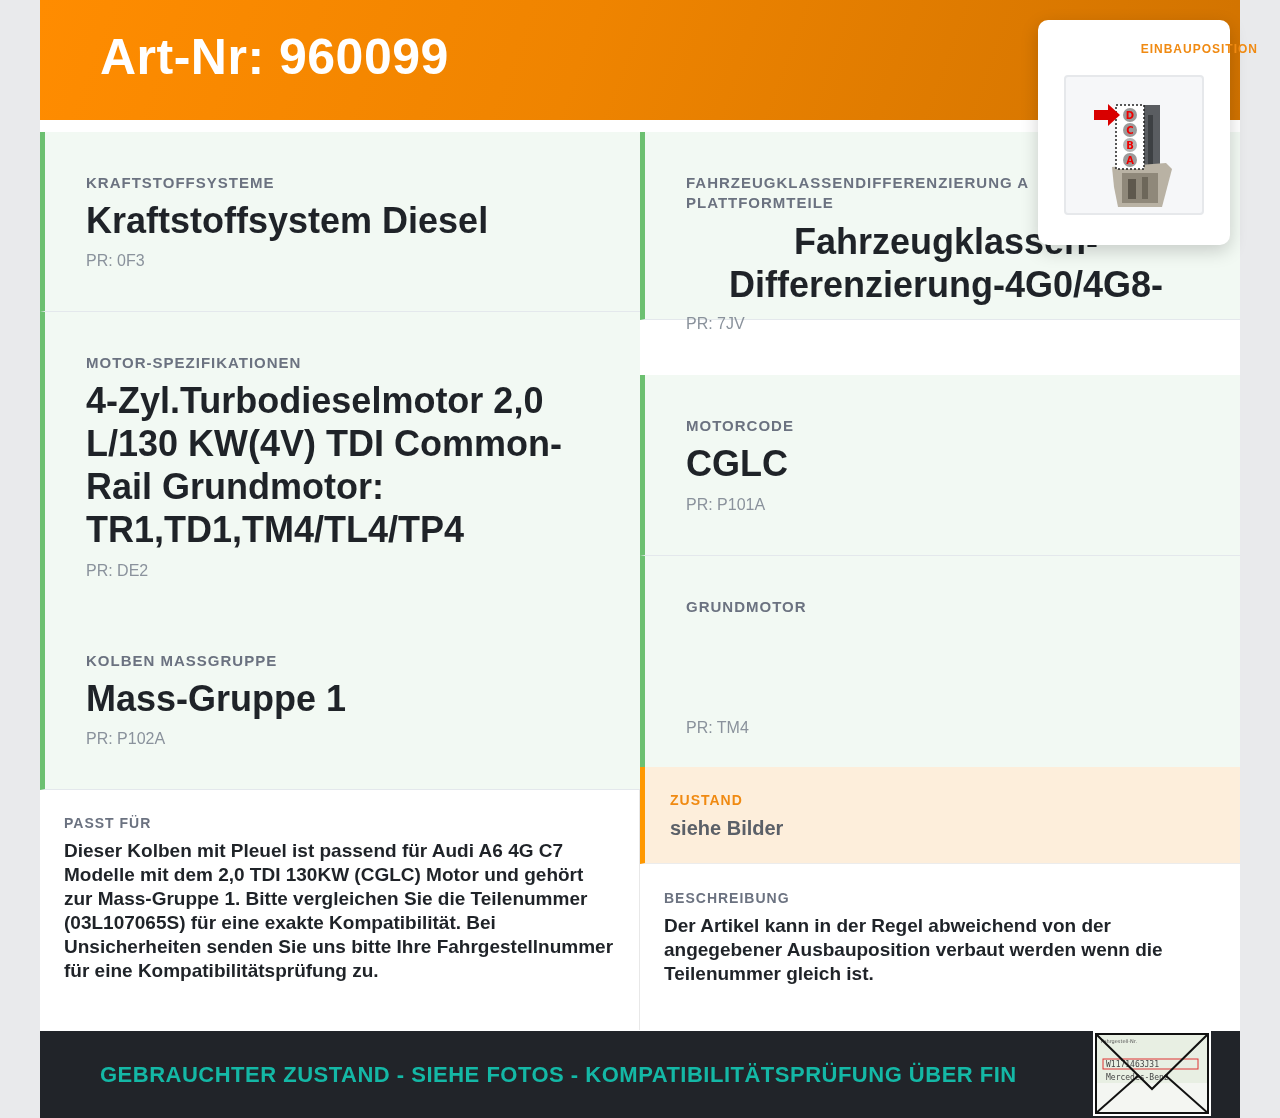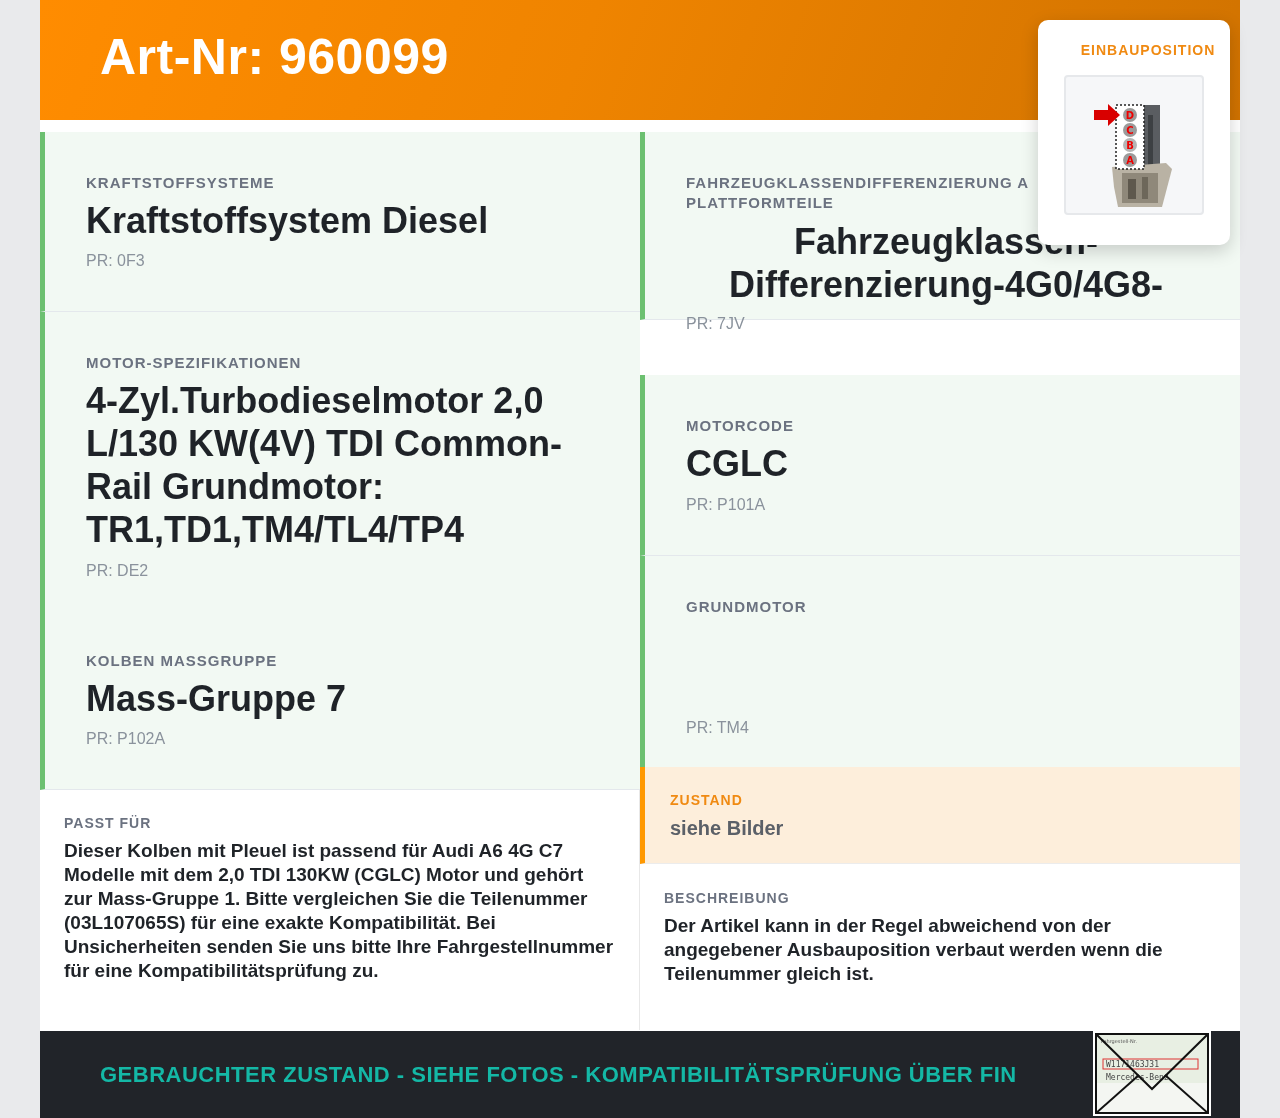--- a/index.html
+++ b/index.html
@@ -22,22 +22,22 @@
     position: absolute; left: 60px; top: 28px;
     font-size: 50px; font-weight: 700; color: #ffffff; letter-spacing: 0.5px;
   }
   .einbau-card {
     position: absolute; left: 998px; top: 20px; width: 192px; height: 225px;
     background: #ffffff; border-radius: 10px;
     box-shadow: 0 6px 18px rgba(0,0,0,0.18);
     z-index: 5;
   }
   .einbau-label {
-    position: absolute; left: 0; top: 22px; width: 220px; text-align: center;
-    font-size: 14px; font-weight: 700; color: #f08a12; letter-spacing: 1px;
+    position: absolute; left: 0; top: 22px; width: 220px; text-align: right;
+    font-size: 12px; font-weight: 700; color: #f08a12; letter-spacing: 1px;
   }
   .einbau-img {
     position: absolute; left: 26px; top: 55px; width: 140px; height: 140px;
     background: #f6f7f9; border: 2px solid #e6e8eb; border-radius: 4px;
   }
   .grid { position: absolute; left: 0; top: 120px; width: 1200px; }
   .col { position: absolute; top: 0; width: 600px; }
   .col-left { left: 0; }
   .col-right { left: 600px; }
   .cell {
@@ -146,21 +146,21 @@
         <div class="cell-value" style="top:67px;">Kraftstoffsystem Diesel</div>
         <div class="cell-pr" style="top:120px;">PR: 0F3</div>
       </div>
       <div class="cell" style="top:180px; height:310px;">
         <div class="cell-label" style="top:41px;">MOTOR-SPEZIFIKATIONEN</div>
         <div class="cell-value" style="top:67px;">4-Zyl.Turbodieselmotor 2,0 L/130 KW(4V) TDI Common-Rail Grundmotor: TR1,TD1,TM4/TL4/TP4</div>
         <div class="cell-pr" style="top:250px;">PR: DE2</div>
       </div>
       <div class="cell" style="top:478px; height:180px;">
         <div class="cell-label" style="top:41px;">KOLBEN MASSGRUPPE</div>
-        <div class="cell-value" style="top:67px;">Mass-Gruppe 7</div>
+        <div class="cell-value" style="top:67px;">Mass-Gruppe 1</div>
         <div class="cell-pr" style="top:120px;">PR: P102A</div>
       </div>
     </div>
 
     <div class="col col-right">
       <div class="cell" style="top:0; height:188px;">
         <div class="cell-label" style="top:41px; width:370px; overflow:hidden; height:40px;">FAHRZEUGKLASSENDIFFERENZIERUNG A PLATTFORMTEILE</div>
         <div class="cell-value" style="top:88px;text-align:center;">Fahrzeugklassen-Differenzierung-4G0/4G8-</div>
         <div class="cell-pr" style="top:183px;">PR: 7JV</div>
       </div>

